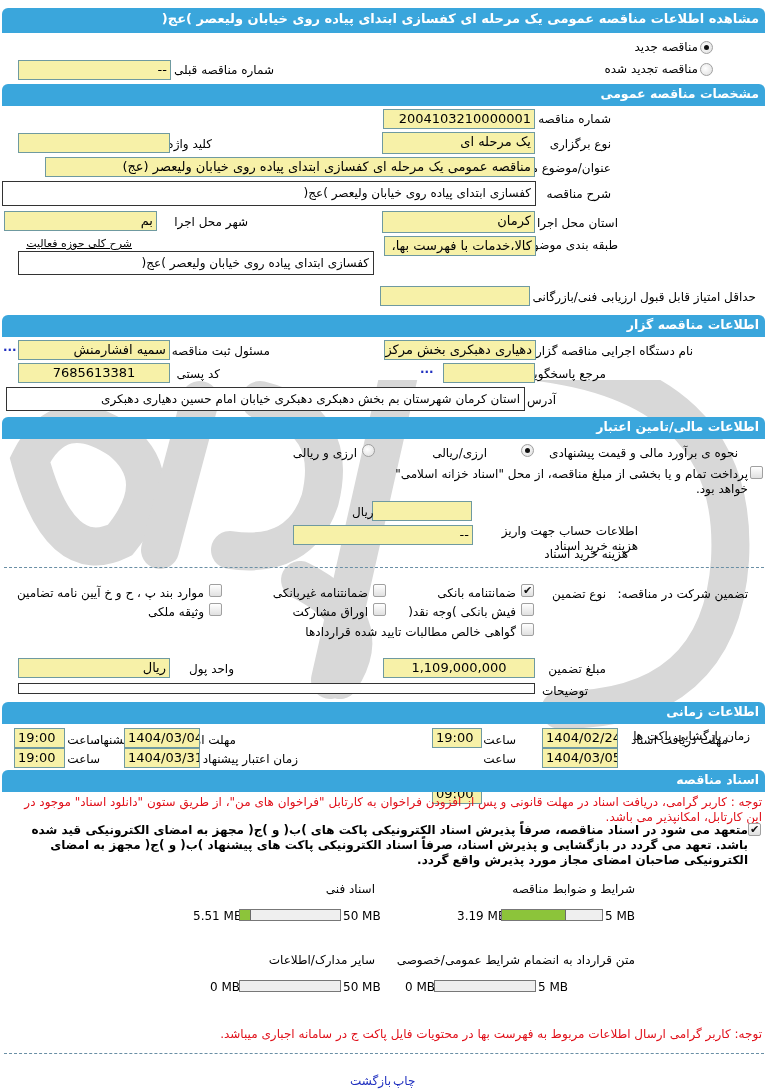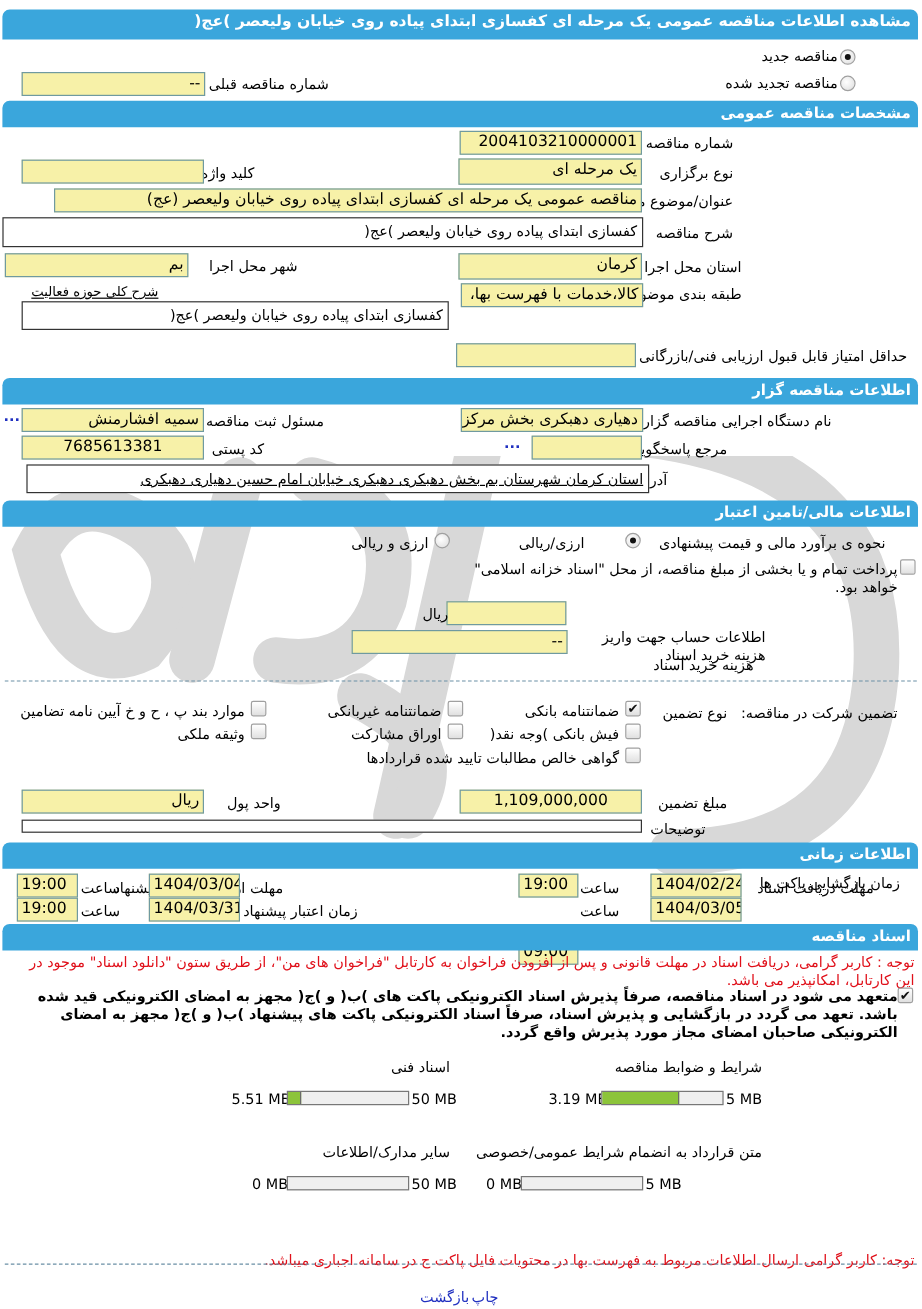--- a/index.html
+++ b/index.html
@@ -108,21 +108,21 @@
 <div class="field" style="left:18px; top:340px; width:152px;">سمیه افشارمنش</div>
 <div class="dots" style="left:3px; top:340px;">...</div>
 
 <div class="lbl" style="right:162px; top:367px;">مرجع پاسخگویی</div>
 <div class="field" style="left:443px; top:363px; width:92px;"></div>
 <div class="dots" style="left:420px; top:362px;">...</div>
 <div class="lbl" style="right:548px; top:367px;">کد پستی</div>
 <div class="field num" style="left:18px; top:363px; width:152px;">7685613381</div>
 
 <div class="lbl" style="right:212px; top:393px;">آدرس</div>
-<div class="box" style="left:22px; top:387px; width:519px; height:24px; line-height:22px;text-decoration:underline;">استان کرمان شهرستان بم بخش دهبکری دهبکری خیابان امام حسین دهیاری دهبکری</div>
+<div class="box" style="left:6px; top:387px; width:519px; height:24px; line-height:22px;">استان کرمان شهرستان بم بخش دهبکری دهبکری خیابان امام حسین دهیاری دهبکری</div>
 
 <div class="header small" style="top:417px;">اطلاعات مالی/تامین اعتبار</div>
 
 <div class="lbl" style="right:30px; top:446px;">نحوه ی برآورد مالی و قیمت پیشنهادی</div>
 <div class="radio on" style="left:521px; top:444px;"></div>
 <div class="lbl" style="right:281px; top:446px;">ارزی/ریالی</div>
 <div class="radio" style="left:362px; top:444px;"></div>
 <div class="lbl" style="right:411px; top:446px;">ارزی و ریالی</div>
 
 <div class="chk" style="left:750px; top:466px;"></div>
@@ -215,18 +215,18 @@
   </div>
 <div class="mb" style="left:538px; top:980px;">5 MB</div>
 
 <div class="lbl" style="right:393px; top:953px;">سایر مدارک/اطلاعات</div>
 <div class="mb" style="left:210px; top:980px;">0 MB</div>
 <div class="bar" style="left:239px; top:980px; width:102px;">
     <div class="fill" style="width:0%; border-right:none;"></div>
   </div>
 <div class="mb" style="left:343px; top:980px;">50 MB</div>
 
-<div class="lbl red" style="right:6px; top:1027px;margin-top:16px;">توجه: کاربر گرامی ارسال اطلاعات مربوط به فهرست بها در محتویات فایل پاکت ج در سامانه اجباری میباشد.</div>
+<div class="lbl red" style="right:6px; top:1027px;">توجه: کاربر گرامی ارسال اطلاعات مربوط به فهرست بها در محتویات فایل پاکت ج در سامانه اجباری میباشد.</div>
 
 <div class="dash" style="top:1053px;"></div>
 
 <div class="link" style="left:350px; top:1074px;">بازگشت</div>
 <div class="link" style="left:393px; top:1074px;">چاپ</div>
 
 </body></html>

